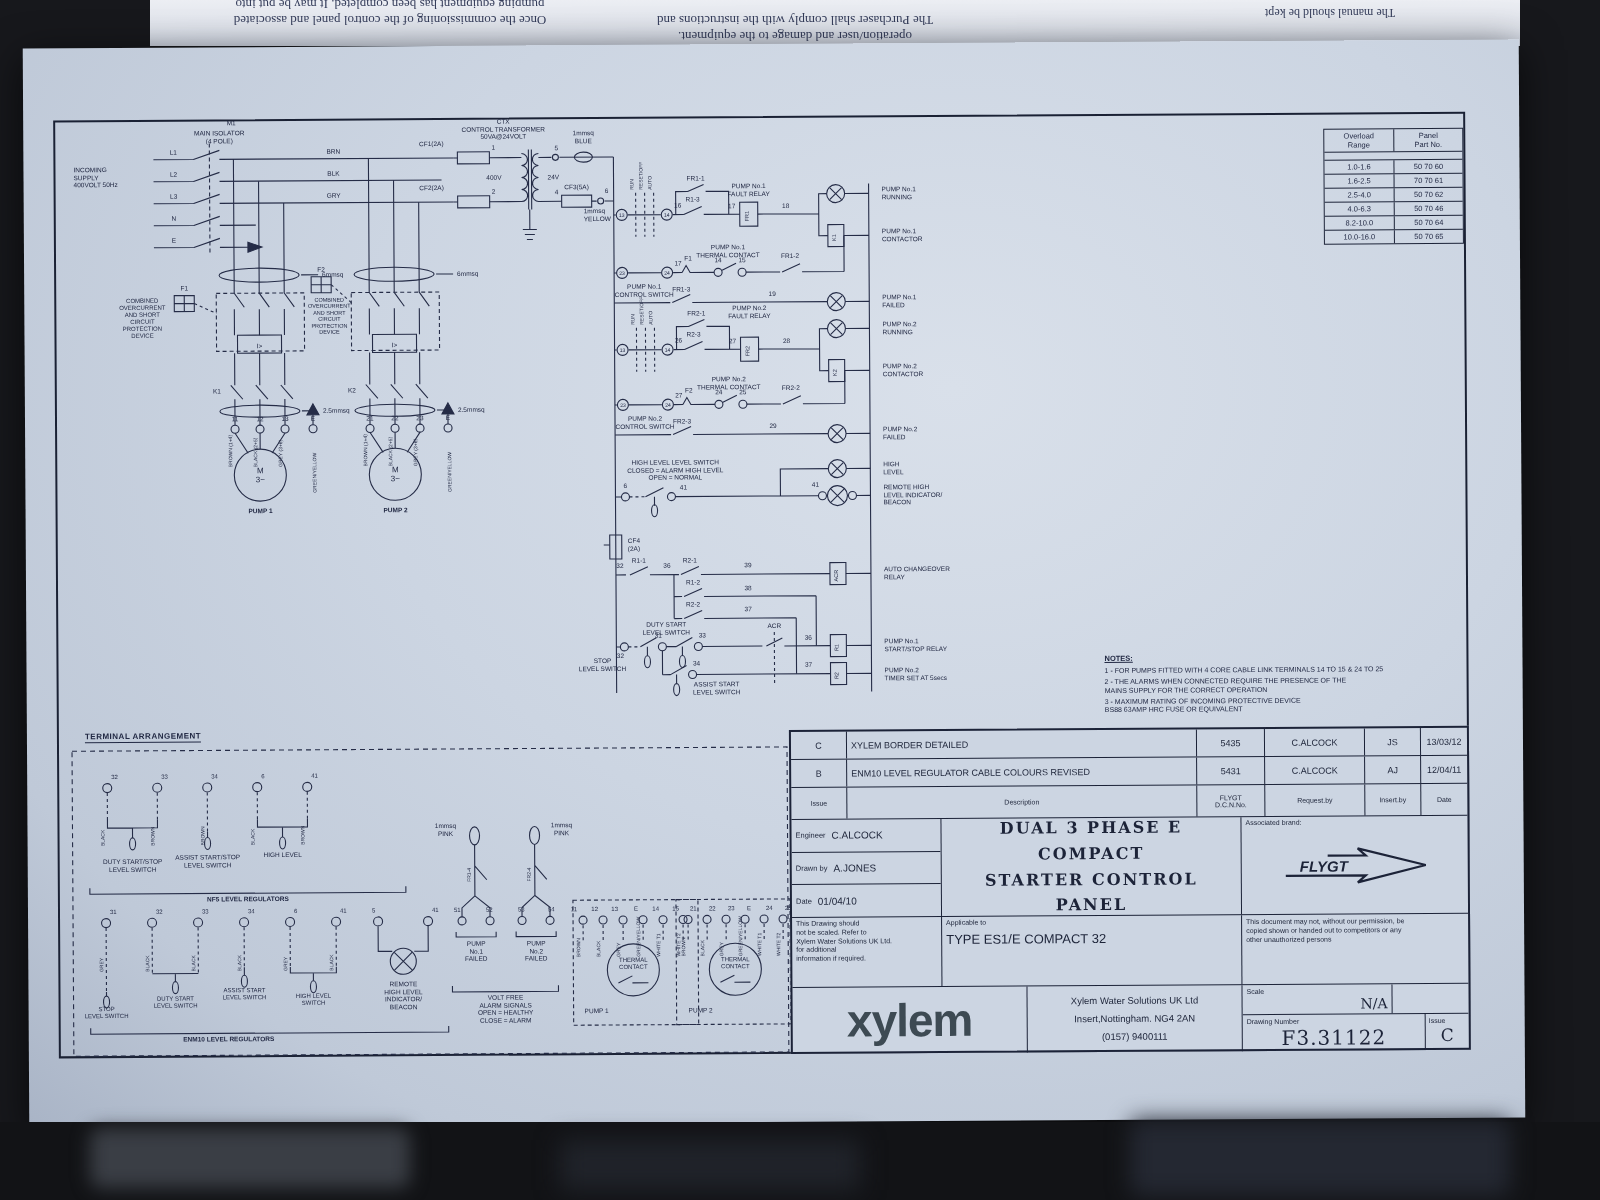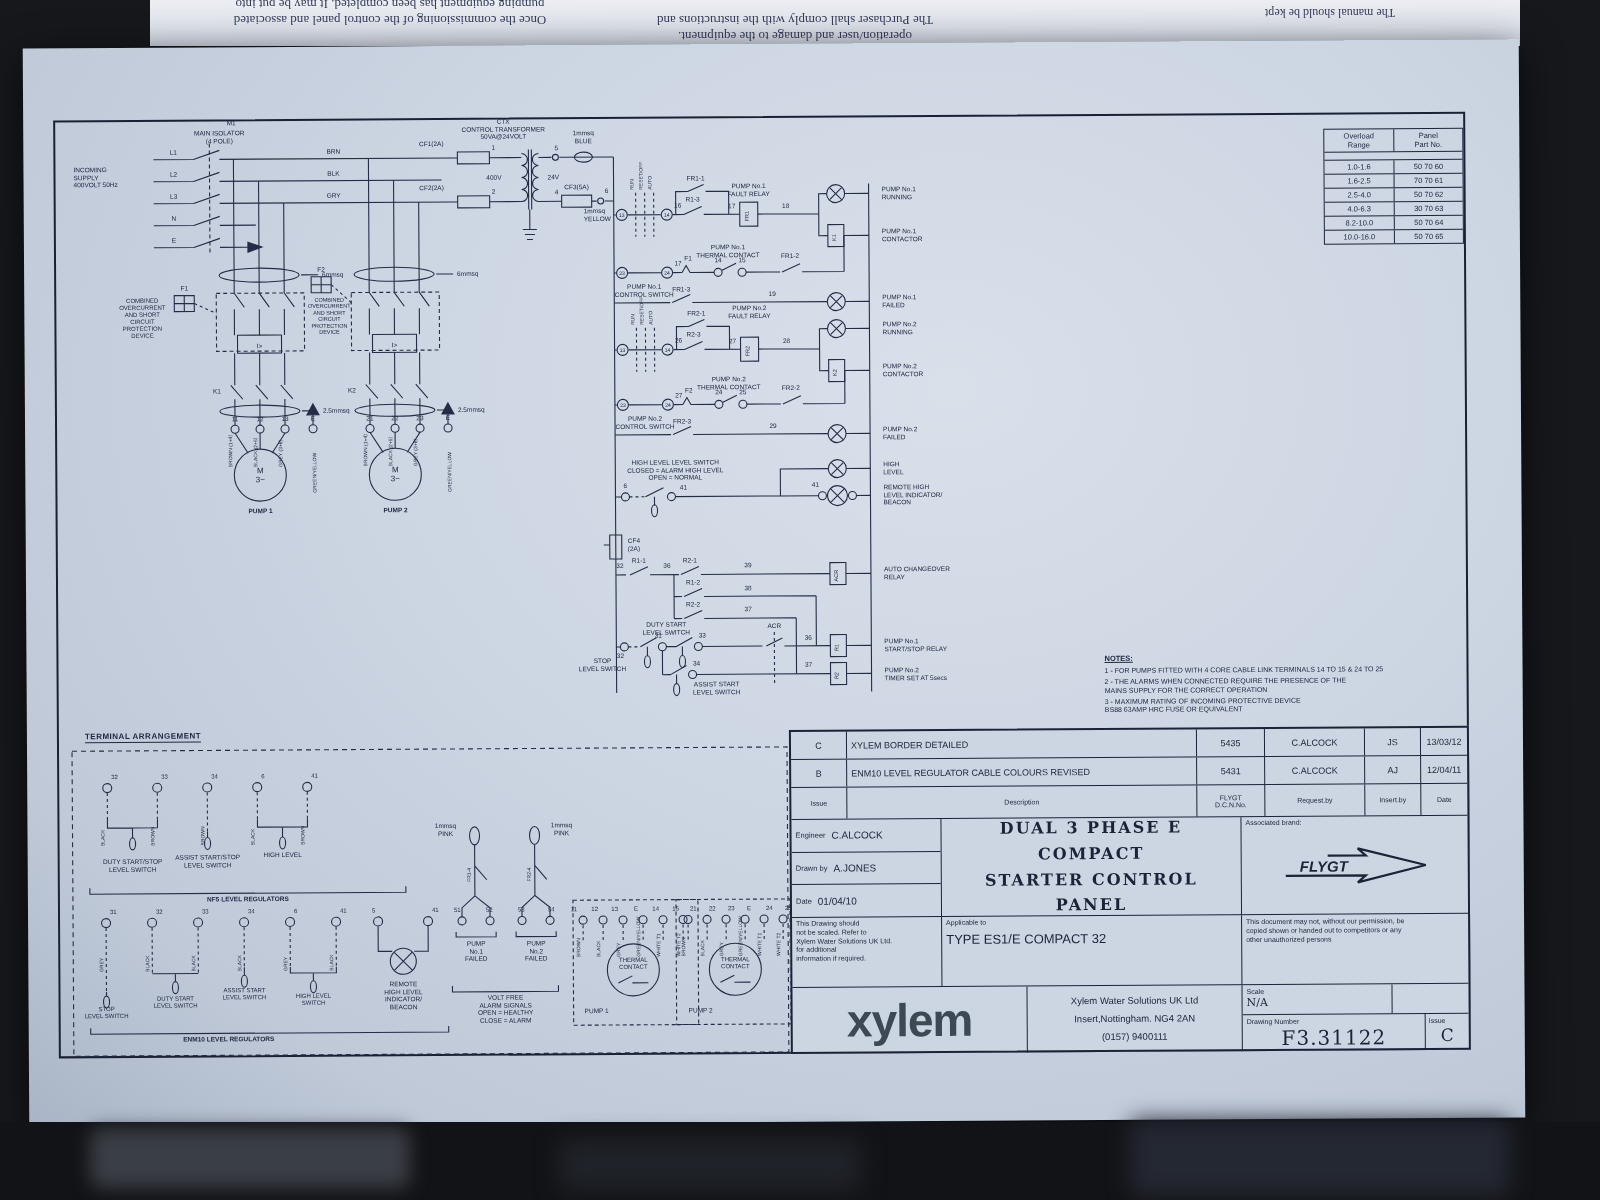--- a/index.html
+++ b/index.html
@@ -571,21 +571,21 @@
       <div class="r">
           <div class="c">1.6-2.5</div>
           <div class="c">70 70 61</div>
         </div>
       <div class="r">
           <div class="c">2.5-4.0</div>
           <div class="c">50 70 62</div>
         </div>
       <div class="r">
           <div class="c">4.0-6.3</div>
-          <div class="c">30 70 63</div>
+          <div class="c">50 70 46</div>
         </div>
       <div class="r">
           <div class="c">8.2-10.0</div>
           <div class="c">50 70 64</div>
         </div>
       <div class="r">
           <div class="c">10.0-16.0</div>
           <div class="c">50 70 65</div>
         </div>
     </div>
@@ -674,21 +674,21 @@
           <div class="addr">
             <div>Xylem Water Solutions UK Ltd</div>
             <div>Insert,Nottingham. NG4 2AN</div>
             <div>(0157) 9400111</div>
           </div>
         </div>
         <div class="td" style="flex:1;padding:0;display:flex;flex-direction:column;">
           <div style="display:flex;height:33px;border-bottom:1.5px solid #1c2338;">
             <div style="width:150px;border-right:1.5px solid #1c2338;padding:1px 4px;">
               <span class="sm">Scale</span>
-              <div class="serif" style="font-size:11px;text-align:left;">N/A</div>
+              <div class="serif" style="font-size:14px;text-align:right;">N/A</div>
             </div>
             <div style="flex:1;"></div>
           </div>
           <div style="display:flex;flex:1;">
             <div style="width:183px;border-right:1.5px solid #1c2338;padding:1px 4px;">
               <span class="sm">Drawing Number</span>
               <div class="serif" style="font-size:20px;text-align:center;letter-spacing:1px;">F3.31122</div>
             </div>
             <div style="flex:1;padding:1px 3px;">
               <span class="sm">Issue</span>

